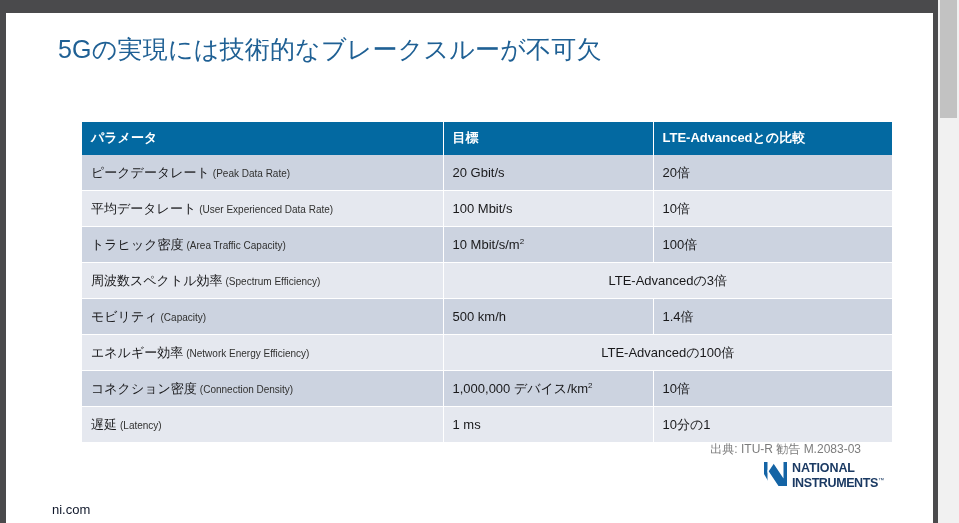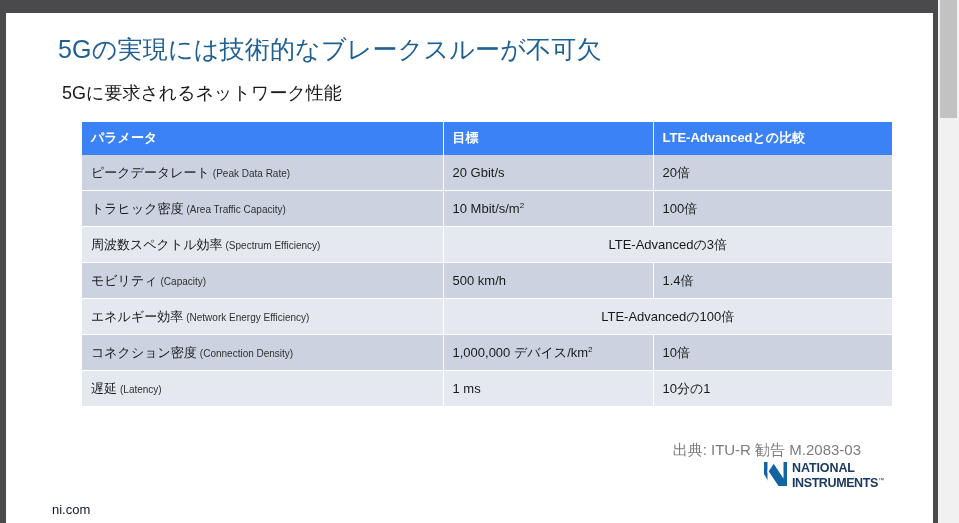--- a/index.html
+++ b/index.html
@@ -94,21 +94,21 @@
     border-collapse: collapse;
     table-layout: fixed;
     font-size: 12px;
     color: #19191b;
   }
   #perf-table col.c-param { width: 361px; }
   #perf-table col.c-target { width: 210px; }
   #perf-table col.c-compare { width: 239px; }
 
   #perf-table thead th {
-    background: #3b82f6;
+    background: #0369a1;
     color: #ffffff;
     font-size: 13px;
     font-weight: bold;
     text-align: left;
     padding: 7px 9px 8px 9px;
     border-right: 1px solid #ffffff;
     height: 18px;
     box-sizing: border-box;
   }
   #perf-table thead th:last-child { border-right: none; }
@@ -137,21 +137,21 @@
     margin-left: 3px;
   }
   .val { font-size: 13px; }
   sup { font-size: 8px; vertical-align: super; line-height: 0; }
 
   
   #source {
     position: absolute;
     right: 72px;
     top: 428px;
-    font-size: 15px;
+    font-size: 12px;
     color: #7c7c7c;
     white-space: nowrap;
   }
 
   
   #footer-url {
     position: absolute;
     left: 46px;
     top: 489px;
     font-size: 13px;
@@ -183,41 +183,45 @@
 </style>
 </head>
 <body>
 
 <div id="viewer">
 
   <div id="slide-frame">
     <div id="slide">
 
       <div id="title">5Gの実現には技術的なブレークスルーが不可欠</div>
-      <div id="subtitle">5Gに要求されるネットワーク性能</div>
 
       <table id="perf-table">
         <colgroup>
           <col class="c-param">
           <col class="c-target">
           <col class="c-compare">
         </colgroup>
         <thead>
           <tr>
             <th>パラメータ</th>
             <th>目標</th>
             <th>LTE-Advancedとの比較</th>
           </tr>
         </thead>
         <tbody id="table-body">
             <tr class="odd">
               <td><span class="jp">ピークデータレート</span><span class="en">(Peak Data Rate)</span></td>
               <td><span class="val">20 Gbit/s</span></td>
               <td><span class="val">20倍</span></td>
             </tr>
+            <tr class="even">
+              <td><span class="jp">平均データレート</span><span class="en">(User Experienced Data Rate)</span></td>
+              <td><span class="val">100 Mbit/s</span></td>
+              <td><span class="val">10倍</span></td>
+            </tr>
             <tr class="odd">
               <td><span class="jp">トラヒック密度</span><span class="en">(Area Traffic Capacity)</span></td>
               <td><span class="val">10 Mbit/s/m</span><sup>2</sup></td>
               <td><span class="val">100倍</span></td>
             </tr>
             <tr class="even">
               <td><span class="jp">周波数スペクトル効率</span><span class="en">(Spectrum Efficiency)</span></td>
               <td colspan="2" class="merged"><span class="val">LTE-Advancedの3倍</span></td>
             </tr>
             <tr class="odd">

